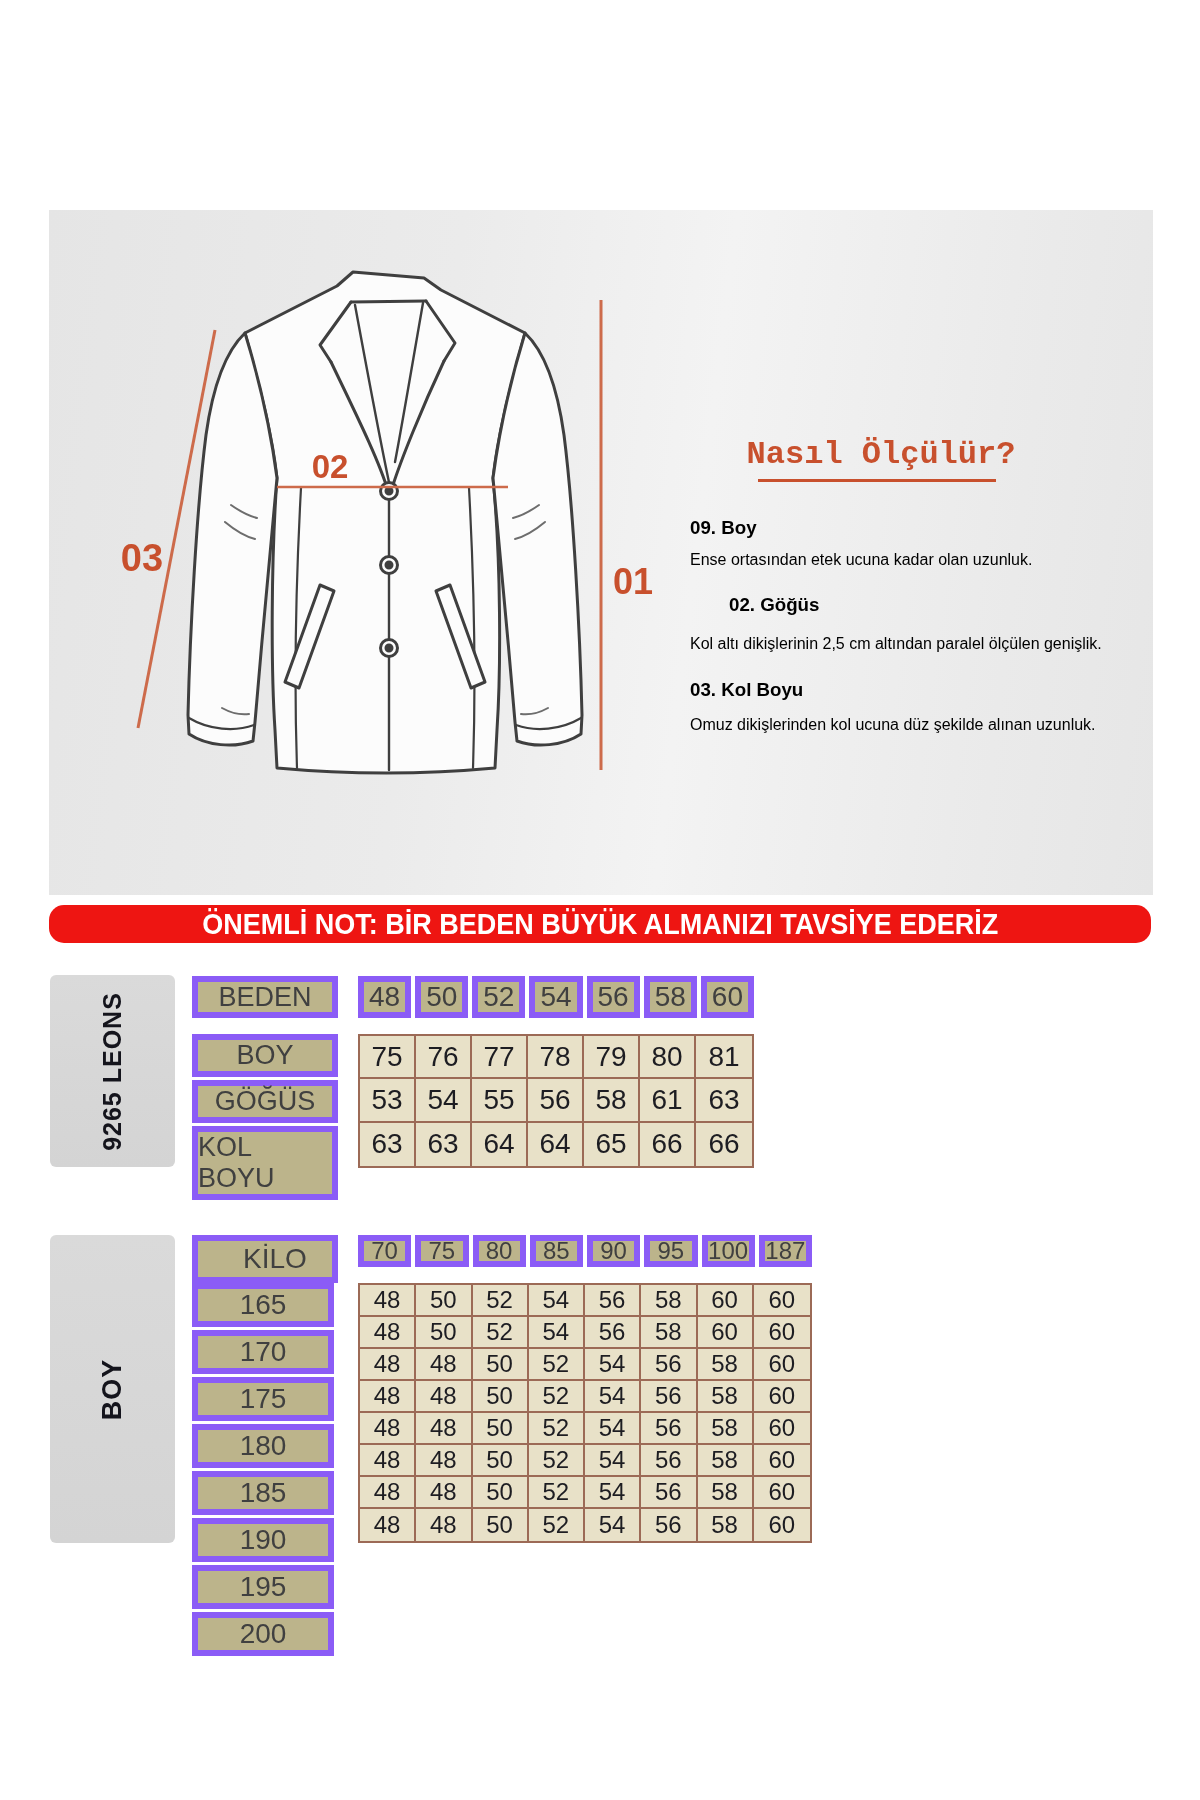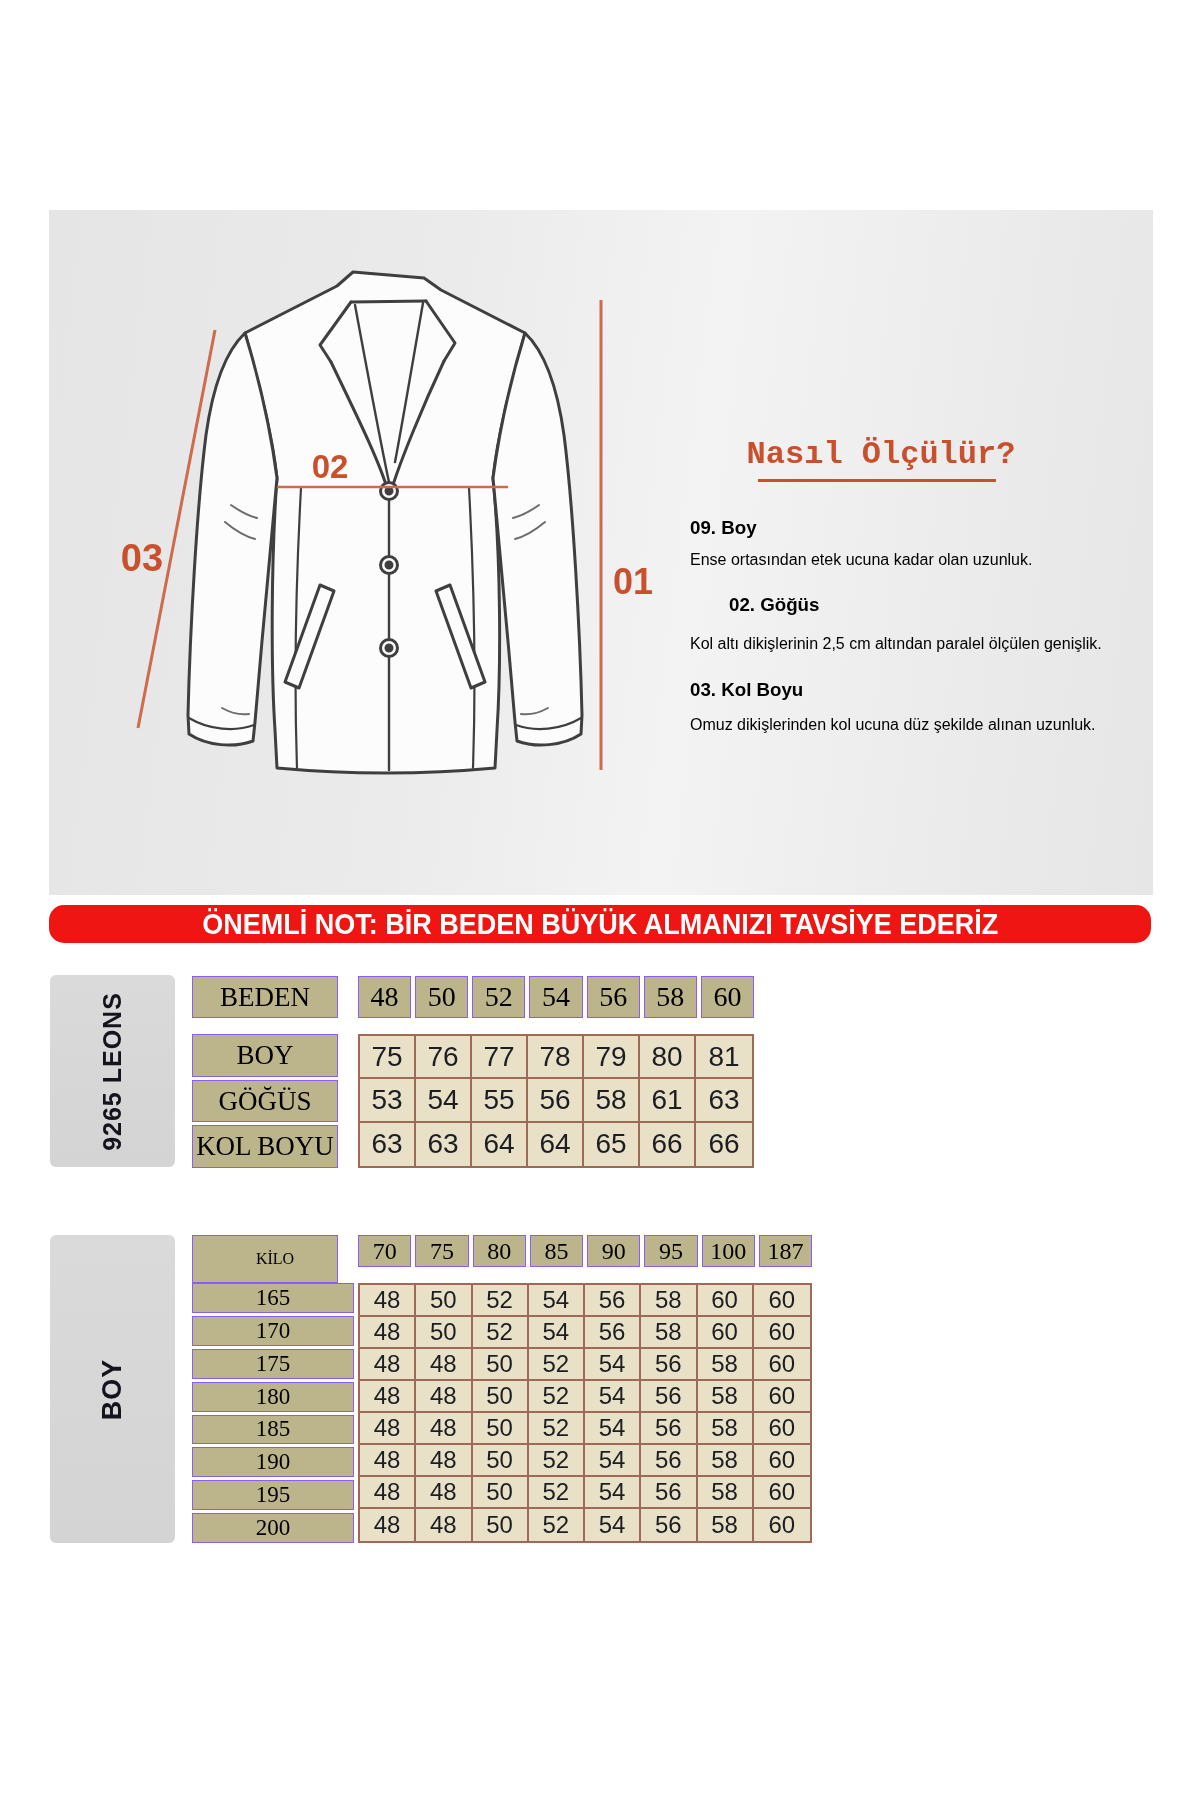--- a/index.html
+++ b/index.html
@@ -38,22 +38,22 @@
   }
   .sideblock span{
     transform:rotate(-90deg);white-space:nowrap;font-weight:bold;color:#14141c;letter-spacing:1px;
   }
   .side1{left:50px;top:975px;width:125px;height:192px;}
   .side1 span{font-size:25px;}
   .side2{left:50px;top:1235px;width:125px;height:308px;}
   .side2 span{font-size:27px;}
 
   .khaki{
-    background:var(--khaki,#bcb48b);border:1px solid #8b5cf6;box-sizing:border-box;
-    display:flex;align-items:center;justify-content:center;color:#000000;font-family:Liberation Serif, serif;
+    background:var(--khaki,#bcb48b);border:6px solid #8b5cf6;box-sizing:border-box;
+    display:flex;align-items:center;justify-content:center;color:#404040;
   }
   .labelcell{position:absolute;}
   .cellrow{position:absolute;display:flex;}
   .cellcol{position:absolute;display:flex;flex-direction:column;}
   .cellrow .khaki{flex:1;}
   .cellcol .khaki{flex:1;}
   .gap4{gap:4px;} .gap3{gap:3px;}
 
   .grid{
     position:absolute;display:grid;background:var(--tan,#e8e1c8);
@@ -63,23 +63,23 @@
     display:flex;align-items:center;justify-content:center;color:#1d1d22;
     border-right:2px solid var(--brick,#9c6a56);border-bottom:2px solid var(--brick,#9c6a56);
   }
   .t1-header-label{left:192px;top:976px;width:146px;height:42px;font-size:27px;}
   .t1-header-values{left:358px;top:976px;width:396px;height:42px;font-size:28px;}
   .t1-labels{left:192px;top:1034px;width:146px;height:134px;font-size:27px;}
   .t1-grid{left:358px;top:1034px;width:396px;height:134px;grid-template-columns:repeat(7,1fr);grid-template-rows:repeat(3,1fr);font-size:28px;}
   .t1-grid div:nth-child(7n){border-right:none;}
   .t1-grid div:nth-child(n+15){border-bottom:none;}
 
-  .t2-header-label{left:192px;top:1235px;width:146px;height:48px;font-size:16px;padding-left:20px;}
+  .t2-header-label{left:192px;top:1235px;width:146px;height:48px;font-size:28px;padding-left:20px;}
   .t2-header-values{left:358px;top:1235px;width:454px;height:32px;font-size:24px;justify-content:center;}
-  .t2-labels{left:192px;top:1283px;width:162px;height:260px;font-size:23px;}
+  .t2-labels{left:192px;top:1283px;width:142px;height:260px;font-size:28px;}
   .t2-grid{left:358px;top:1283px;width:454px;height:260px;grid-template-columns:repeat(8,1fr);grid-template-rows:repeat(8,1fr);font-size:24px;}
   .t2-grid div:nth-child(8n){border-right:none;}
   .t2-grid div:nth-child(n+57){border-bottom:none;}
 
   
   .mlabel{font-family:"Liberation Sans",sans-serif;font-weight:bold;fill:var(--accent,#c8502d);}
 </style>
 </head>
 <body>
 

